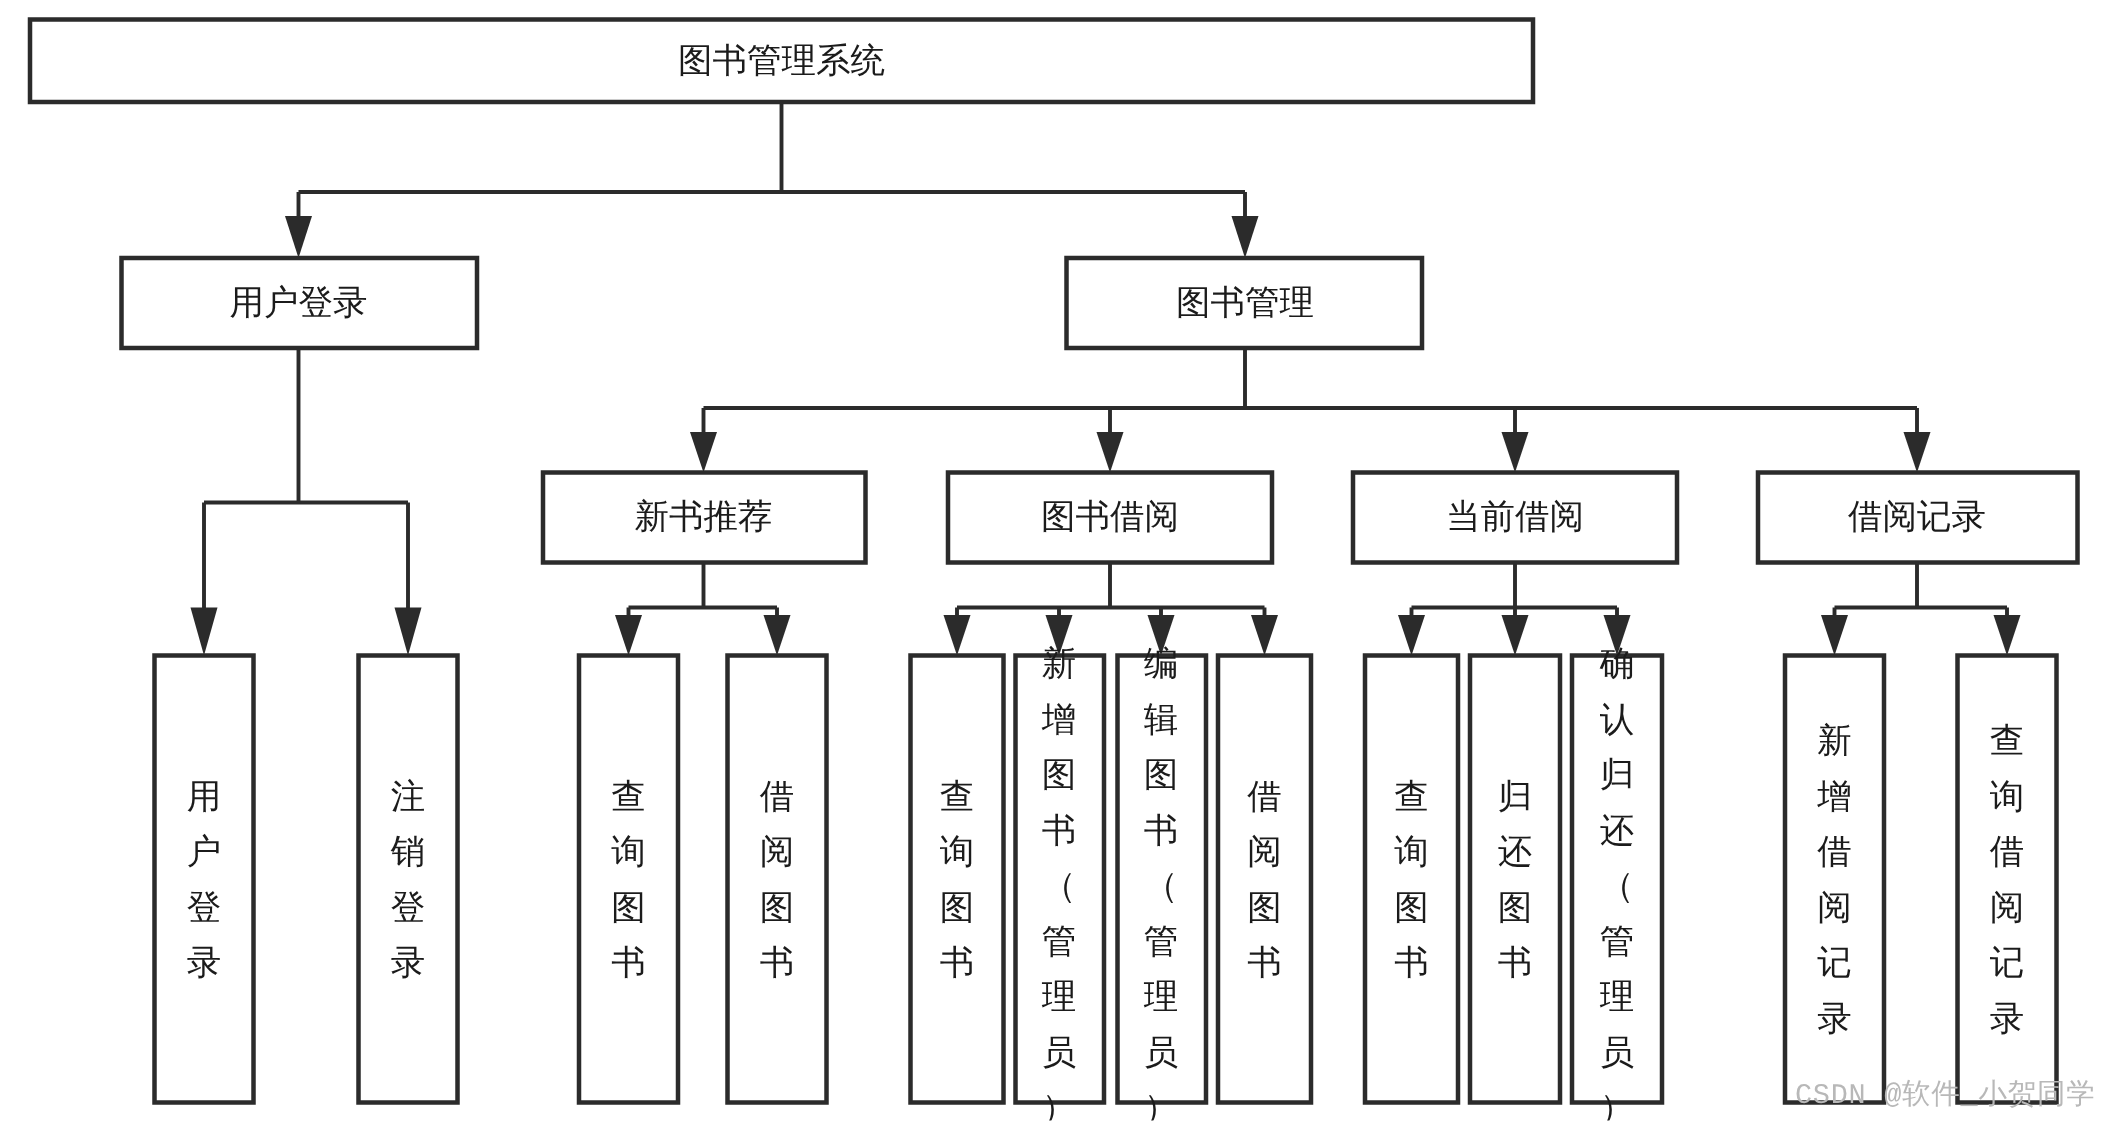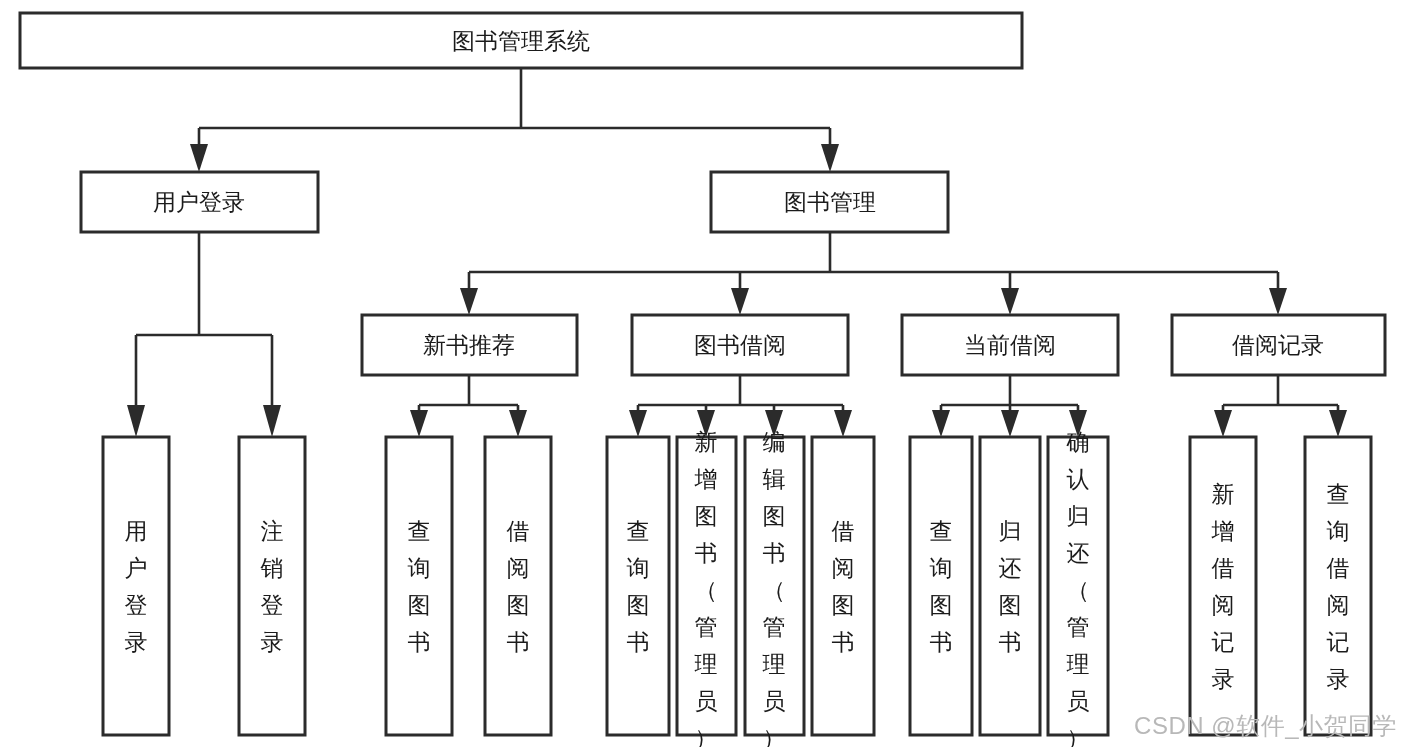--- a/index.html
+++ b/index.html
@@ -58,22 +58,22 @@
   .leaf-label {
     fill: #1b1b1b;
     font-family: "DejaVu Sans", "Liberation Sans", sans-serif;
     font-size: 23px;
     text-anchor: middle;
   }
   .watermark {
     position: absolute;
     right: 8px;
     bottom: 5px;
-    font-family: Liberation Sans, sans-serif;
-    font-size: 24px;
+    font-family: Liberation Mono, monospace;
+    font-size: 19px;
     color: #b8b8b8;
     letter-spacing: 0.5px;
     white-space: nowrap;
     pointer-events: none;
   }
 </style>
 </head>
 <body>
 
 <div id="diagram-root">

